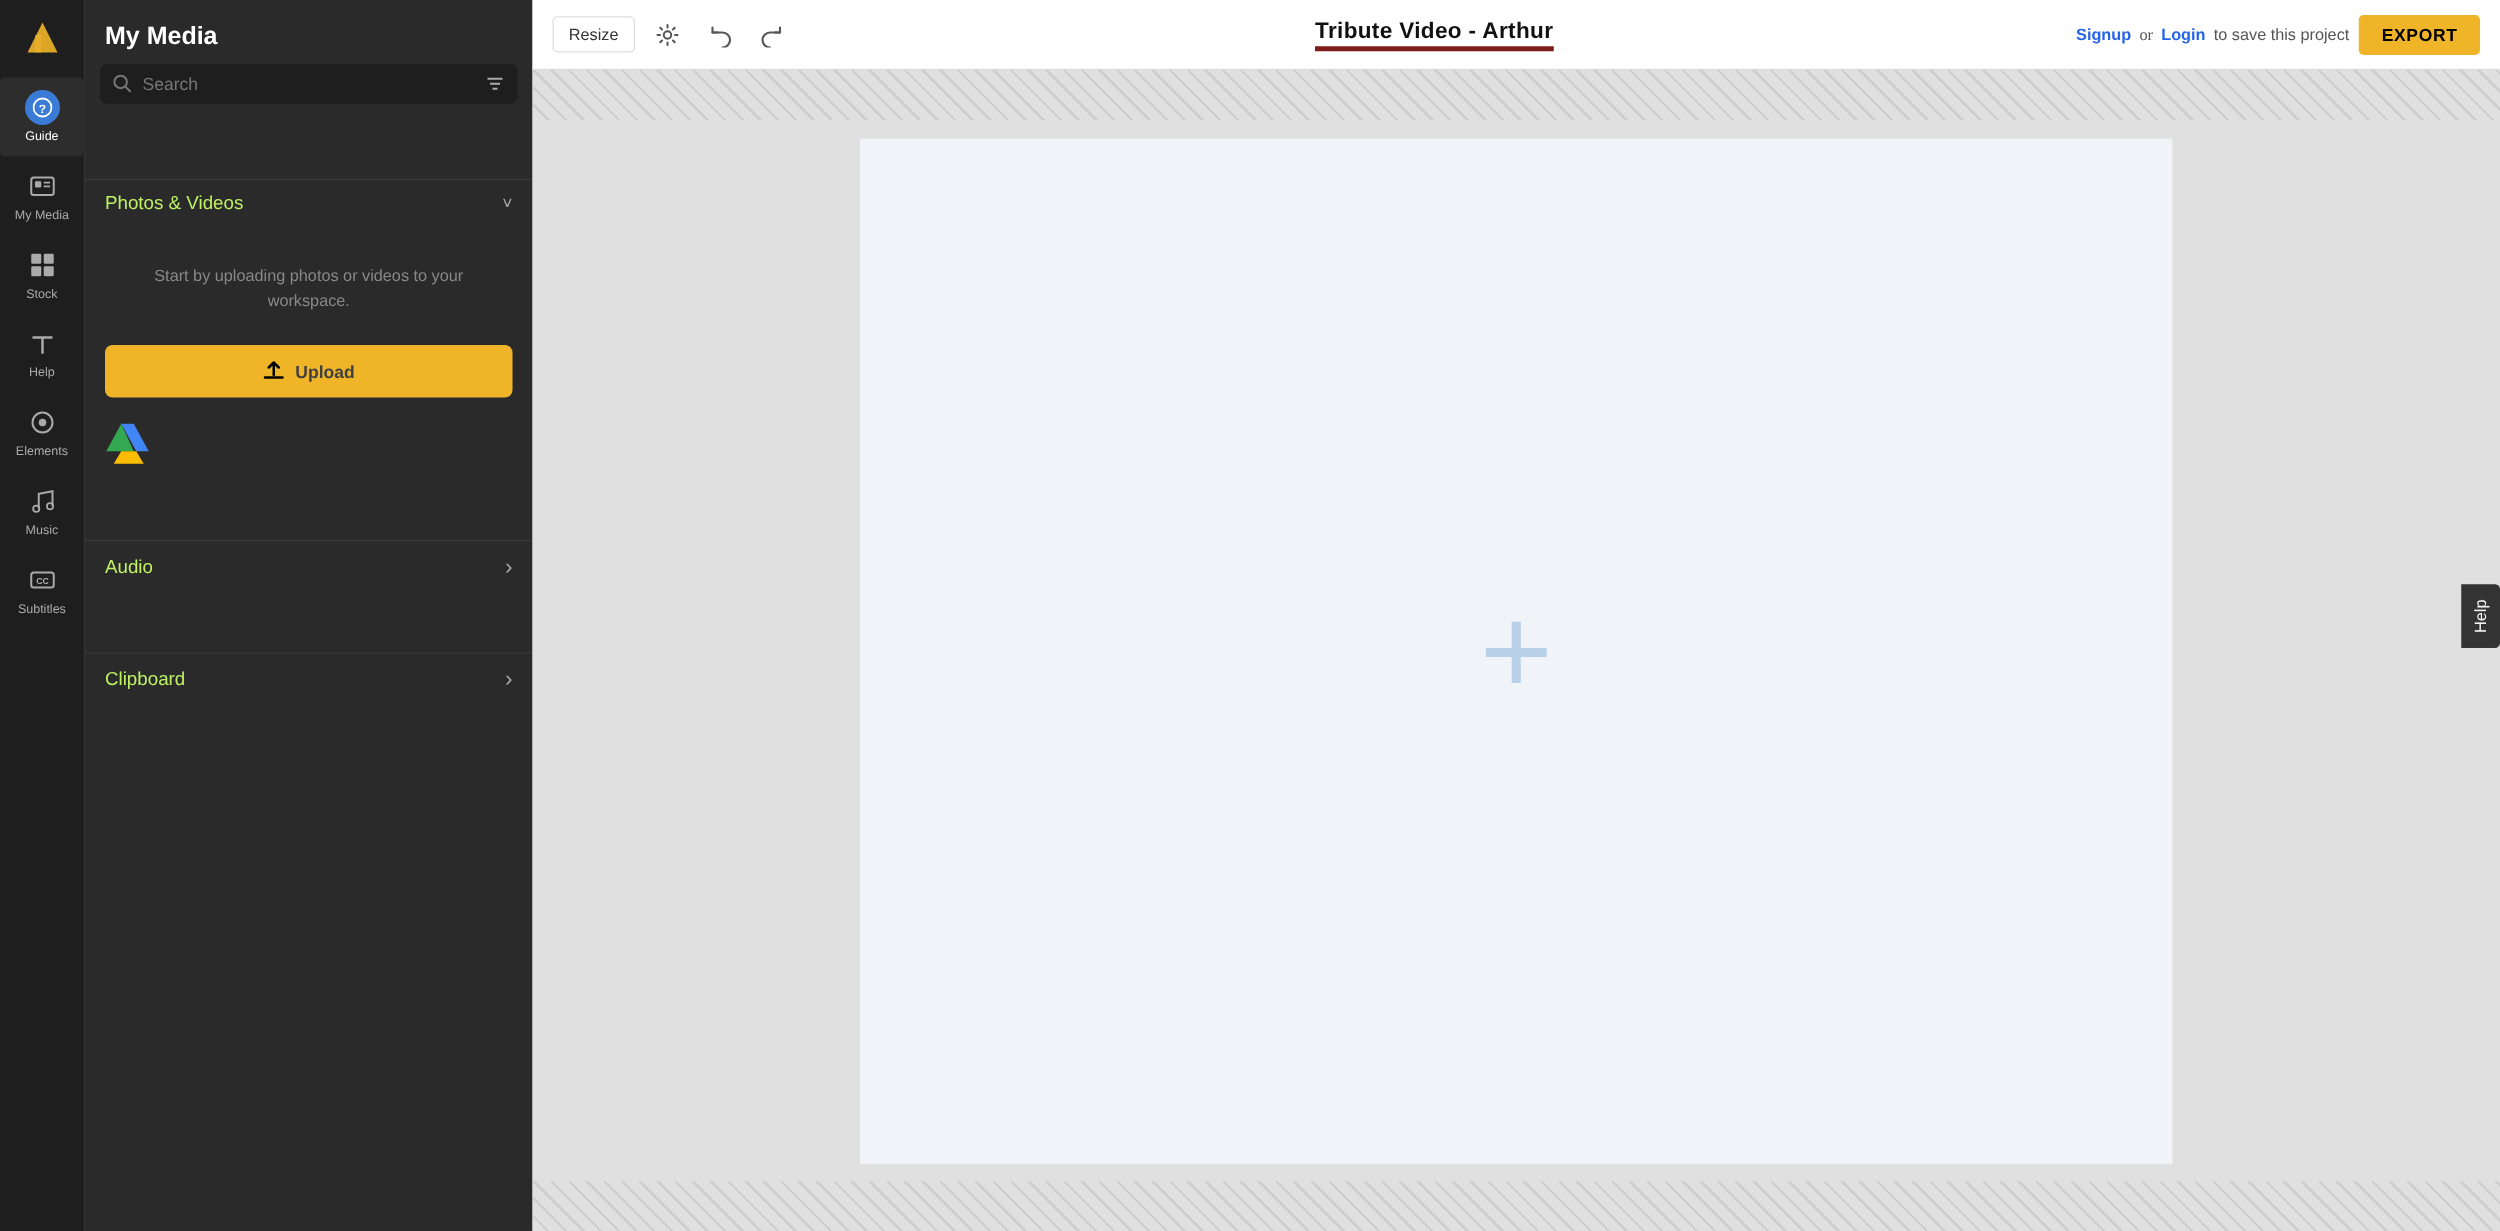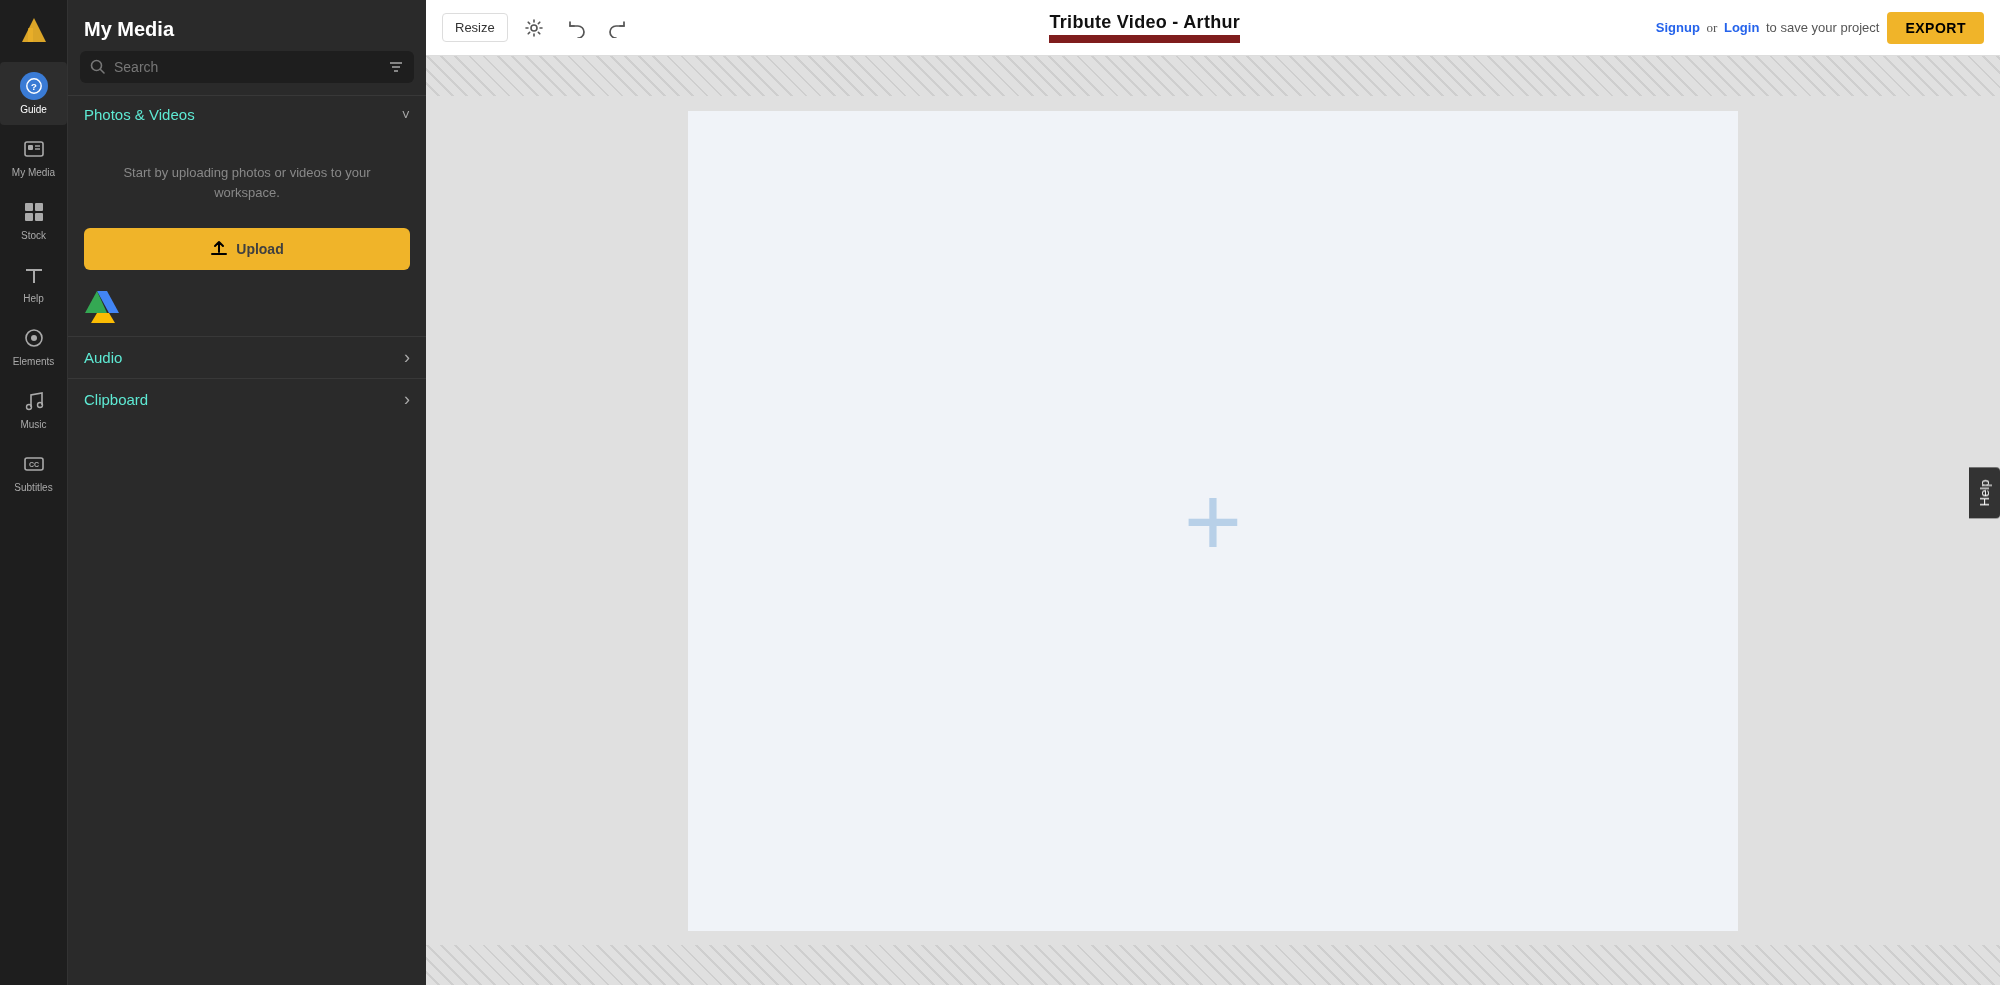--- a/index.html
+++ b/index.html
@@ -84,23 +84,24 @@
       flex: 1;
     }
     .search-bar input::placeholder { color: #777; }
     .section-header {
       display: flex;
       align-items: center;
       justify-content: space-between;
       padding: 10px 16px;
       font-size: 15px;
       font-weight: 500;
-      color: #5eead4;
+      color: #bef264;
       cursor: pointer;
       border-top: 1px solid #383838;
+      margin-top: 48px;
     }
     .photos-videos-section {
       padding: 10px 16px;
     }
     .empty-text {
       text-align: center;
       color: #888;
       font-size: 13px;
       line-height: 1.5;
       padding: 20px 20px 16px;
@@ -165,21 +166,21 @@
       color: #555;
       font-size: 18px;
       display: flex;
       align-items: center;
       justify-content: center;
     }
     .project-title {
       font-size: 18px;
       font-weight: 600;
       color: #111;
-      border-bottom: 8px solid #7f1d1d;
+      border-bottom: 4px solid #7f1d1d;
       padding-bottom: 2px;
       letter-spacing: 0.3px;
     }
     .signup-text {
       font-size: 13px;
       color: #555;
     }
     .signup-link { color: #2563eb; font-weight: 600; text-decoration: none; cursor: pointer; }
     .login-link { color: #2563eb; font-weight: 600; text-decoration: none; cursor: pointer; }
     .export-btn {
@@ -440,21 +441,21 @@
 
     <div class="toolbar-center">
       <span class="project-title" contenteditable="true" style="">Tribute Video - Arthur</span>
     </div>
 
     <div class="toolbar-right">
       <span class="signup-text">
         <a class="signup-link">Signup</a>
         <span style="margin: 0 3px; font-family: Liberation Serif, serif;">or</span>
         <a class="login-link">Login</a>
-        <span style="margin-left: 3px;">to save your project</span>
+        <span style="margin-left: 3px;">to save this project</span>
       </span>
       <button class="export-btn">EXPORT</button>
     </div>
   </div>
 
   <div class="canvas-wrapper">
     <div class="canvas">
       <div class="plus-cursor"></div>
     </div>
   </div>

